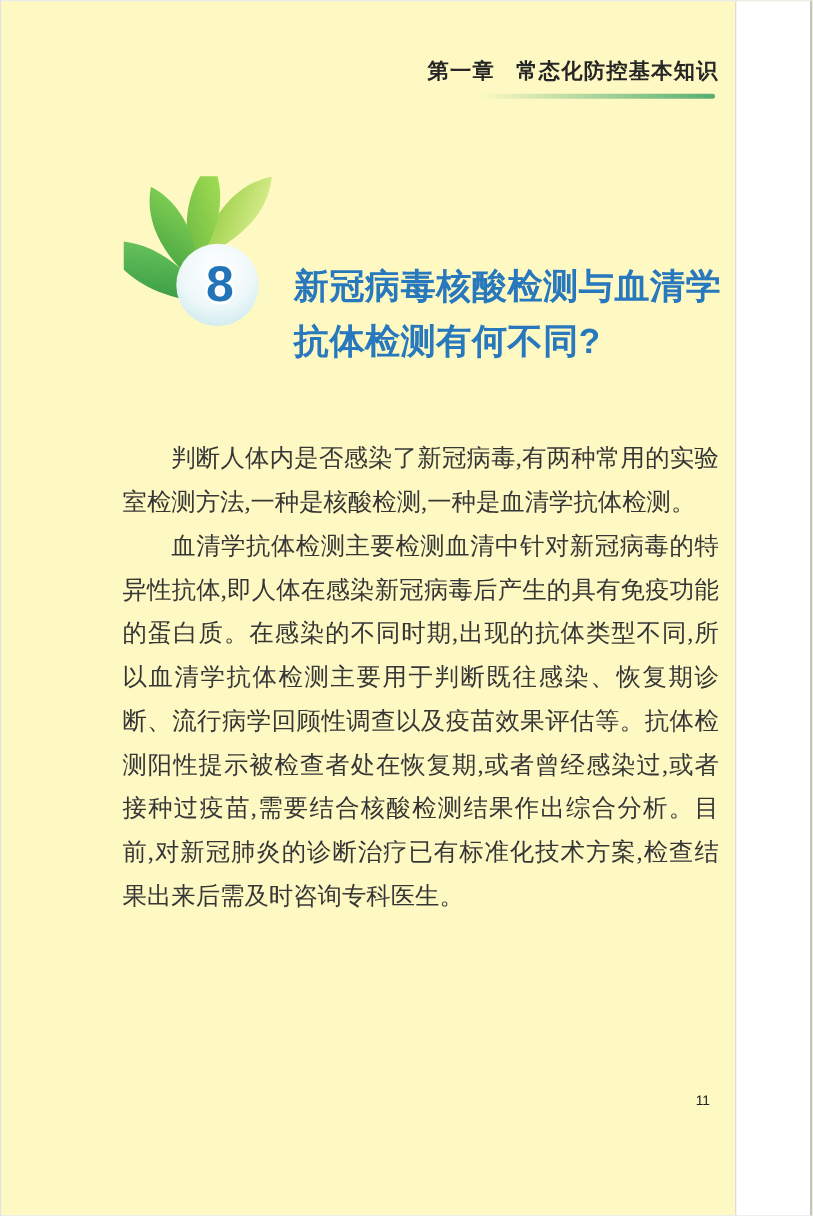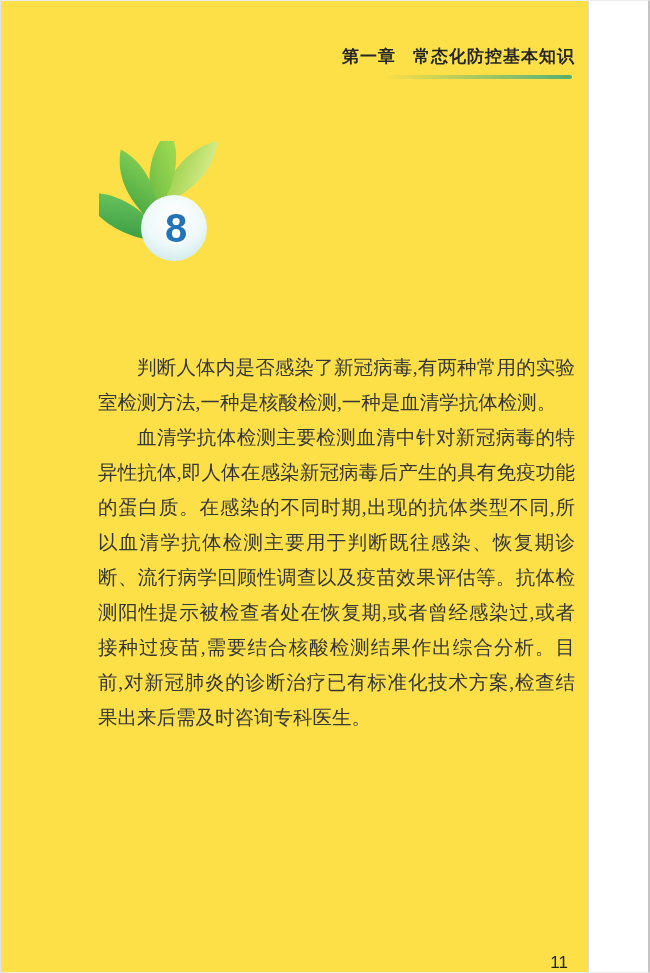--- a/index.html
+++ b/index.html
@@ -1,17 +1,17 @@
 <!DOCTYPE html>
 <html><head>
 <meta charset="utf-8">
 <style>
   html,body{margin:0;padding:0;background:#ffffff;}
   .page{
-    position:relative; width:650px; height:973px; background:#fde047;
+    position:relative; width:650px; height:973px; background:#fef9c3;
     box-sizing:border-box; overflow:hidden;
     border:1px solid #ececec; border-right:2px solid #c4c4c4; border-left:1px solid #e2e2e2;
     font-family:"Liberation Serif", serif;
   }
   
   .scan-line{position:absolute; left:587px; top:0; width:1px; height:973px; background:#dcdcdc;}
   .scan-strip{position:absolute; left:588px; top:0; width:60px; height:973px; background:#ffffff;}
 
   
   .header{position:absolute; top:44px; right:73px; text-align:right;
@@ -37,22 +37,22 @@
     font-family:"Liberation Sans", sans-serif; font-weight:700; font-size:28px; line-height:44px;
     color:#2878bd; letter-spacing:0.5px;}
 
   
   .bodytext{position:absolute; left:97px; top:349px; width:477px;
     font-size:19.5px; line-height:35px; color:#363636;
     text-align:justify;}
   .bodytext p{margin:0; text-indent:2em;}
 
   
-  .page-number{position:absolute; right:80px; top:952px;
-    font-family:"Liberation Sans", sans-serif; font-size:17px; color:#222222;}
+  .page-number{position:absolute; right:80px; top:874px;
+    font-family:"Liberation Sans", sans-serif; font-size:11px; color:#222222;}
 </style>
 </head>
 <body>
 
 <div class="page">
 
   <div class="scan-strip"></div>
   <div class="scan-line"></div>
 
   <div class="header">
@@ -89,20 +89,24 @@
       </defs>
       <path d="M0,-44 C15,-24 18,6 0,44 C-18,6 -15,-24 0,-44 Z" transform="translate(89,33) rotate(42)" fill="url(#leafD)"></path>
       <path d="M0,-44 C15,-24 18,6 0,44 C-18,6 -15,-24 0,-44 Z" transform="translate(63,32) rotate(10)" fill="url(#leafC)"></path>
       <path d="M0,-44 C15,-24 18,6 0,44 C-18,6 -15,-24 0,-44 Z" transform="translate(41,48) rotate(-26)" fill="url(#leafB)"></path>
       <path d="M0,-44 C15,-24 18,6 0,44 C-18,6 -15,-24 0,-44 Z" transform="translate(27,77) rotate(-60) scale(1.12)" fill="url(#leafA)"></path>
       <circle cx="75" cy="87" r="33" fill="url(#ball)"></circle>
     </svg>
   </div>
   <div class="badge-num">8</div>
 
+  <div class="title">
+    <div>新冠病毒核酸检测与血清学</div>
+    <div>抗体检测有何不同?</div>
+  </div>
 
   <div class="bodytext">
     <p>判断人体内是否感染了新冠病毒,有两种常用的实验室检测方法,一种是核酸检测,一种是血清学抗体检测。</p>
     <p>血清学抗体检测主要检测血清中针对新冠病毒的特异性抗体,即人体在感染新冠病毒后产生的具有免疫功能的蛋白质。在感染的不同时期,出现的抗体类型不同,所以血清学抗体检测主要用于判断既往感染、恢复期诊断、流行病学回顾性调查以及疫苗效果评估等。抗体检测阳性提示被检查者处在恢复期,或者曾经感染过,或者接种过疫苗,需要结合核酸检测结果作出综合分析。目前,对新冠肺炎的诊断治疗已有标准化技术方案,检查结果出来后需及时咨询专科医生。</p>
   </div>
 
   <div class="page-number">11</div>
 
 </div>
 

